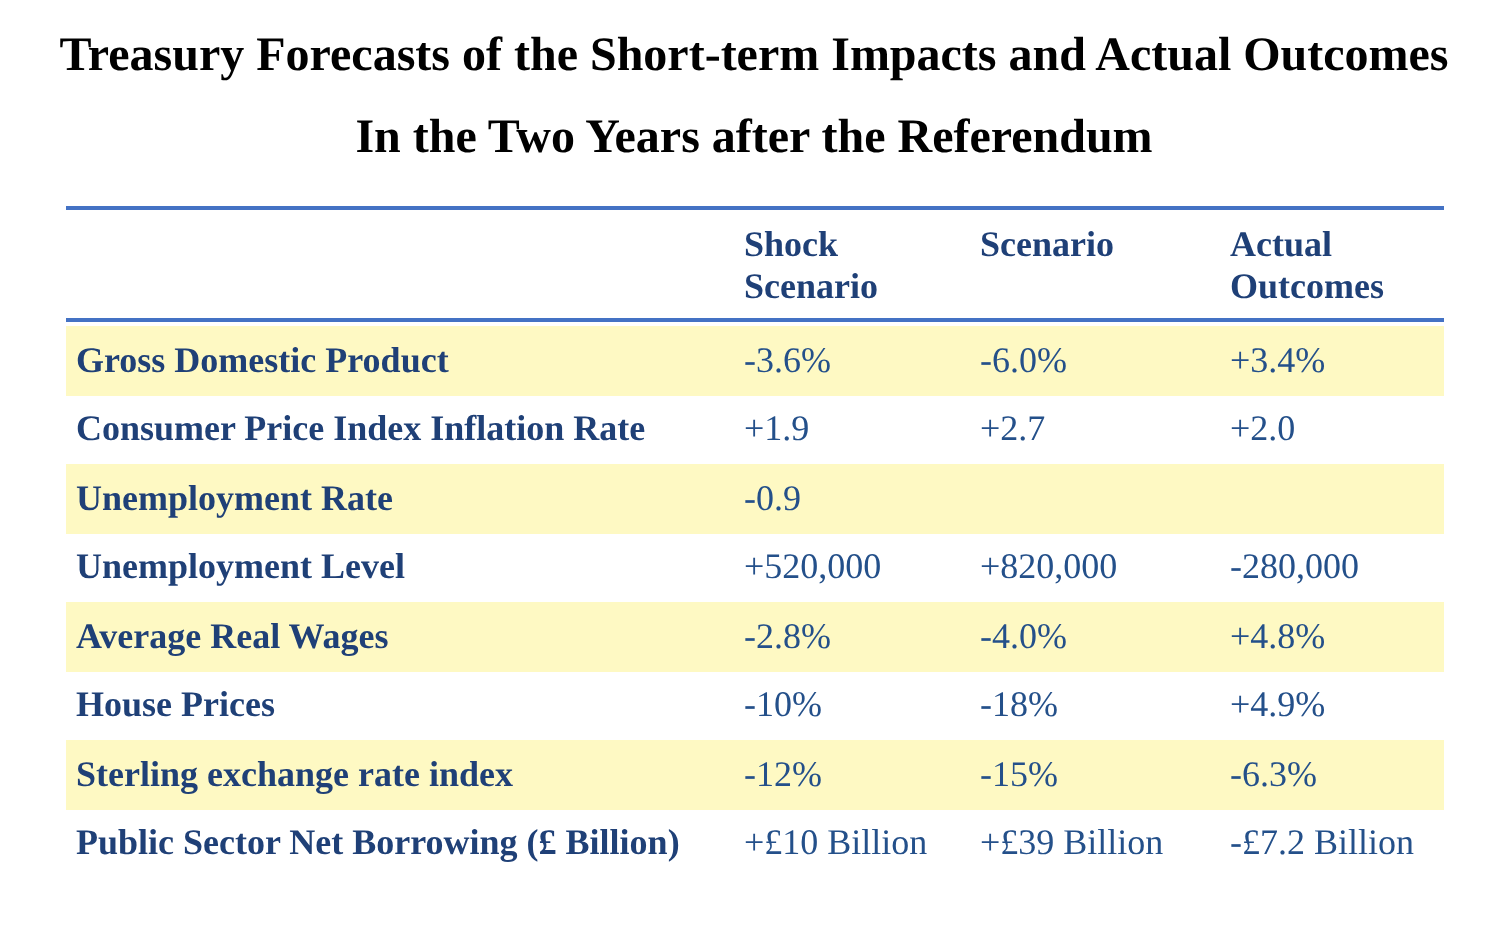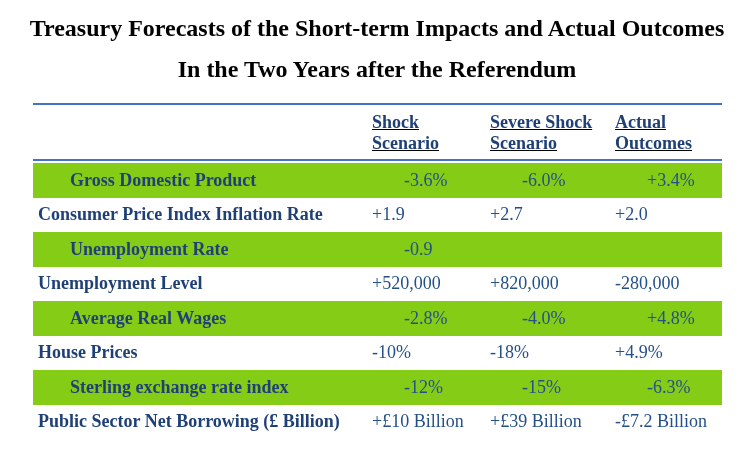--- a/index.html
+++ b/index.html
@@ -37,38 +37,36 @@
   .rule {
     height: 2px;
     background: #4472c4;
   }
   .grid-row {
     display: grid;
     grid-template-columns: 339px 118px 125px 107px;
   }
   .header-row {
     height: 54px;
-    text-decoration: underline;
   }
   .header-cell {
     font-weight: 700;
     color: #1f4077;
     line-height: 21px;
     padding-top: 7px;
   }
   .header-cell span { display: block; }
   .header-gap { height: 2px; }
   .data-row {
     height: 34.5px;
     align-items: center;
     color: #24508a;
   }
   .data-row.shaded {
-    background: #84cc16;
-    padding-left: 32px;
+    background: #fef9c3;
   }
   .cell-label {
     font-weight: 700;
     color: #1f4077;
     padding-left: 5px;
     white-space: nowrap;
   }
   .cell-value {
     white-space: nowrap;
   }
@@ -82,21 +80,20 @@
 <div class="forecast-table">
   <div class="rule"></div>
 
   <div class="grid-row header-row">
     <div class="header-cell"></div>
     <div class="header-cell">
       <span>Shock</span>
       <span>Scenario</span>
     </div>
     <div class="header-cell">
-      <span>Severe Shock</span>
       <span>Scenario</span>
     </div>
     <div class="header-cell">
       <span>Actual</span>
       <span>Outcomes</span>
     </div>
   </div>
 
   <div class="rule"></div>
   <div class="header-gap"></div>

